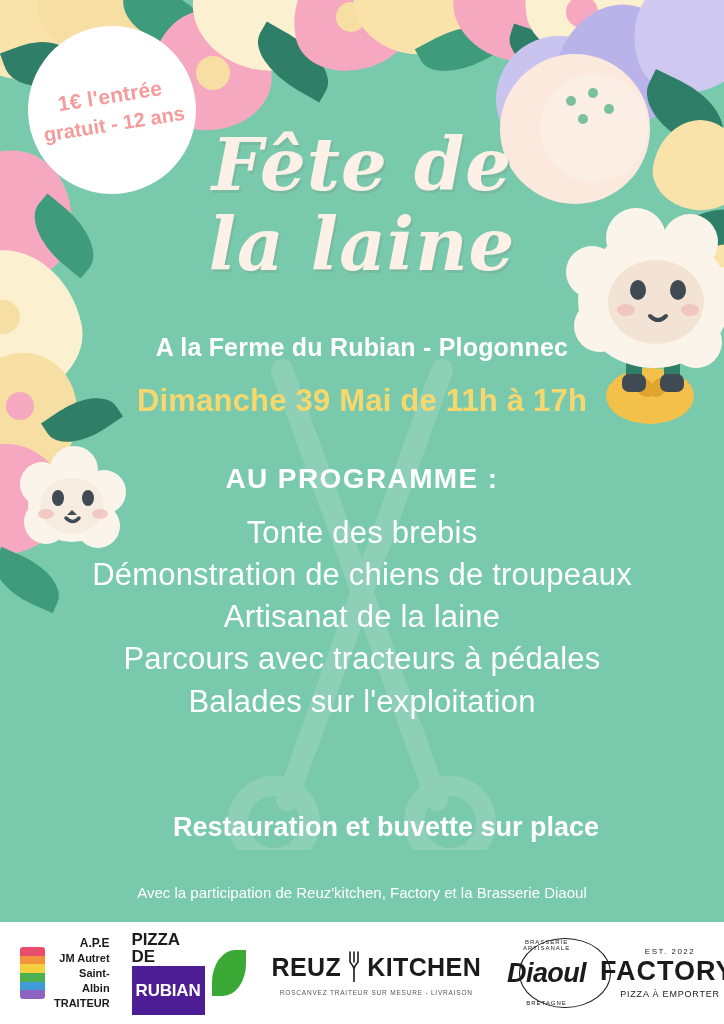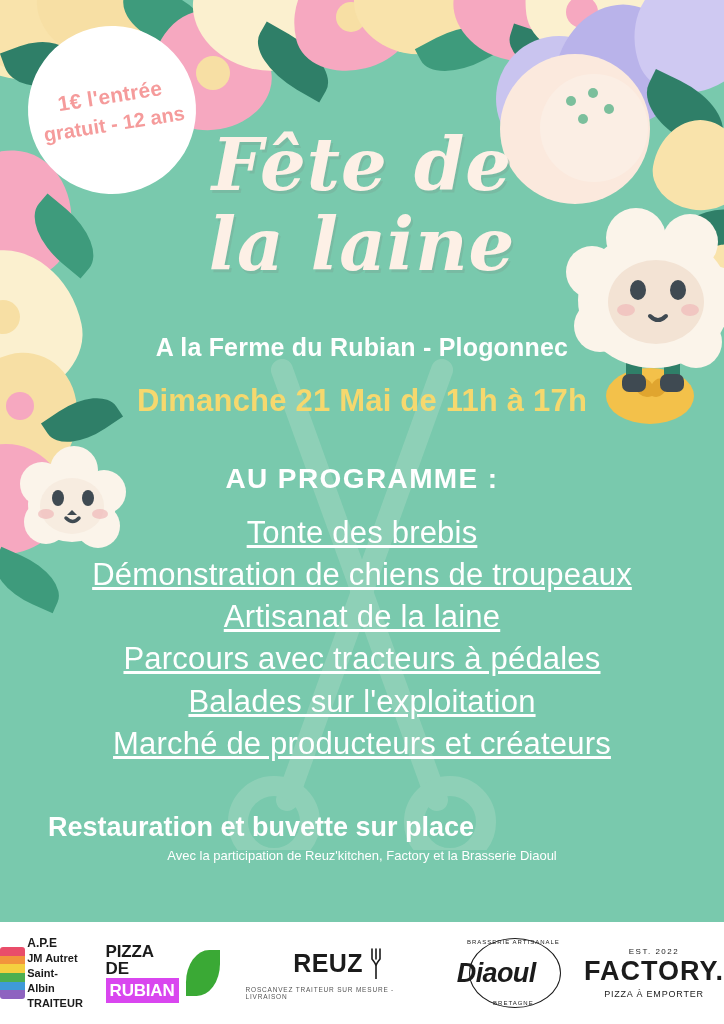--- a/index.html
+++ b/index.html
@@ -99,64 +99,63 @@
   #programme-list {
     position: absolute; left: 0; right: 0; top: 512px;
     text-align: center; z-index: 5;
     list-style: none;
   }
   #programme-list li {
     color: #ffffff;
     font-size: 31px;
     line-height: 1.36;
     letter-spacing: .2px;
-    text-decoration: underline;
   }
 
   
   #restauration {
     position: absolute; left: 0; right: 0; top: 812px;
-    text-align: left; z-index: 5;
+    text-align: center; z-index: 5;
     color: #ffffff; font-weight: bold; font-size: 27px; padding-left: 48px;
   }
   #partners-line {
-    position: absolute; left: 0; right: 0; top: 848px;
-    text-align: center; z-index: 5;
-    color: #ffffff; font-size: 13px;
+    position: absolute; left: 0; right: 0; top: 884px;
+    text-align: center; z-index: 5;
+    color: #ffffff; font-size: 15px;
   }
 
   
   #logo-strip {
     position: absolute; left: 0; right: 0; bottom: 0;
     height: 102px; background: #ffffff;
     display: flex; align-items: center;
     z-index: 7;
   }
   .logo { display: flex; align-items: center; height: 100%; }
 
   
-  #logo-ape { padding-left: 0; gap: 2px; }
+  #logo-ape { padding-left: 20px; gap: 8px; text-align: right; }
   .ape-rainbow {
     width: 26px; height: 52px;
     display: flex; flex-direction: column;
     border-radius: 3px; overflow: hidden;
   }
   .ape-rainbow i { flex: 1; }
   .ape-text { font-size: 11px; font-weight: bold; color: #1b1b1b; line-height: 1.35; }
   .ape-text .big { font-size: 12px; }
 
   
   #logo-ferme { gap: 7px; margin-left: 22px; }
   .ferme-txt {
     font-size: 17px; font-weight: bold; color: #1b1b1b;
     line-height: 1.02; letter-spacing: -.2px;
   }
   .ferme-txt .hl {
-    background: #d946ef; color: #ffffff;
-    padding: 4px 4px; display: inline-block;
+    background: #4c1d95; color: #ffffff;
+    padding: 16px 4px; display: inline-block;
   }
   .ferme-leaf {
     width: 34px; height: 46px; background: #3aa935;
     border-radius: 70% 0 70% 0;
   }
 
   
   #logo-reuz { margin-left: 26px; flex-direction: column; justify-content: center; }
   .reuz-main { display: flex; align-items: center; gap: 6px; }
   .reuz-word { font-size: 25px; font-weight: bold; color: #1b1b1b; letter-spacing: .4px; }
@@ -289,30 +288,29 @@
     <div class="l1">1€ l'entrée</div>
     <div class="l2">gratuit - 12 ans</div>
   </div>
 
   <div id="place">A la Ferme du Rubian - Plogonnec</div>
 
   <div id="title-block">
     <div class="title-line">Fête de</div>
     <div class="title-line second">la laine</div>
   </div>
-  <div id="date">Dimanche 21 Mai de 11h à 17h</div>
+  <div id="date">Dimanche 39 Mai de 11h à 17h</div>
 
   <div id="programme-title">AU PROGRAMME :</div>
   <ul id="programme-list">
     <li>Tonte des brebis</li>
     <li>Démonstration de chiens de troupeaux</li>
     <li>Artisanat de la laine</li>
     <li>Parcours avec tracteurs à pédales</li>
     <li>Balades sur l'exploitation</li>
-    <li>Marché de producteurs et créateurs</li>
   </ul>
 
   <div id="restauration">Restauration et buvette sur place</div>
   <div id="partners-line">Avec la participation de Reuz'kitchen, Factory et la Brasserie Diaoul</div>
 
   <div id="logo-strip">
 
     <div class="logo" id="logo-ape">
       <div class="ape-rainbow">
         <i style="background:#e94d6a;"></i>
@@ -337,20 +335,21 @@
       </div>
       <div class="ferme-leaf"></div>
     </div>
 
     <div class="logo" id="logo-reuz">
       <div class="reuz-main">
         <span class="reuz-word">REUZ</span>
         <svg width="14" height="34" viewBox="0 0 14 34">
           <path d="M3 2 L3 12 M7 2 L7 12 M11 2 L11 12 M3 12 q4 5 4 7 l0 13 q0 0 0 0 q0 -13 0 -13 q0 -2 4 -7" stroke="#1b1b1b" stroke-width="1.6" fill="none" stroke-linecap="round"></path>
         </svg>
+        <span class="reuz-word">KITCHEN</span>
       </div>
       <div class="reuz-sub">ROSCANVEZ   TRAITEUR SUR MESURE - LIVRAISON</div>
     </div>
 
     <div class="logo" id="logo-diaoul">
       <div class="diaoul-ring"></div>
       <div class="diaoul-top">BRASSERIE ARTISANALE</div>
       <div class="diaoul-word">Diaoul</div>
       <div class="diaoul-bottom">BRETAGNE</div>
     </div>

